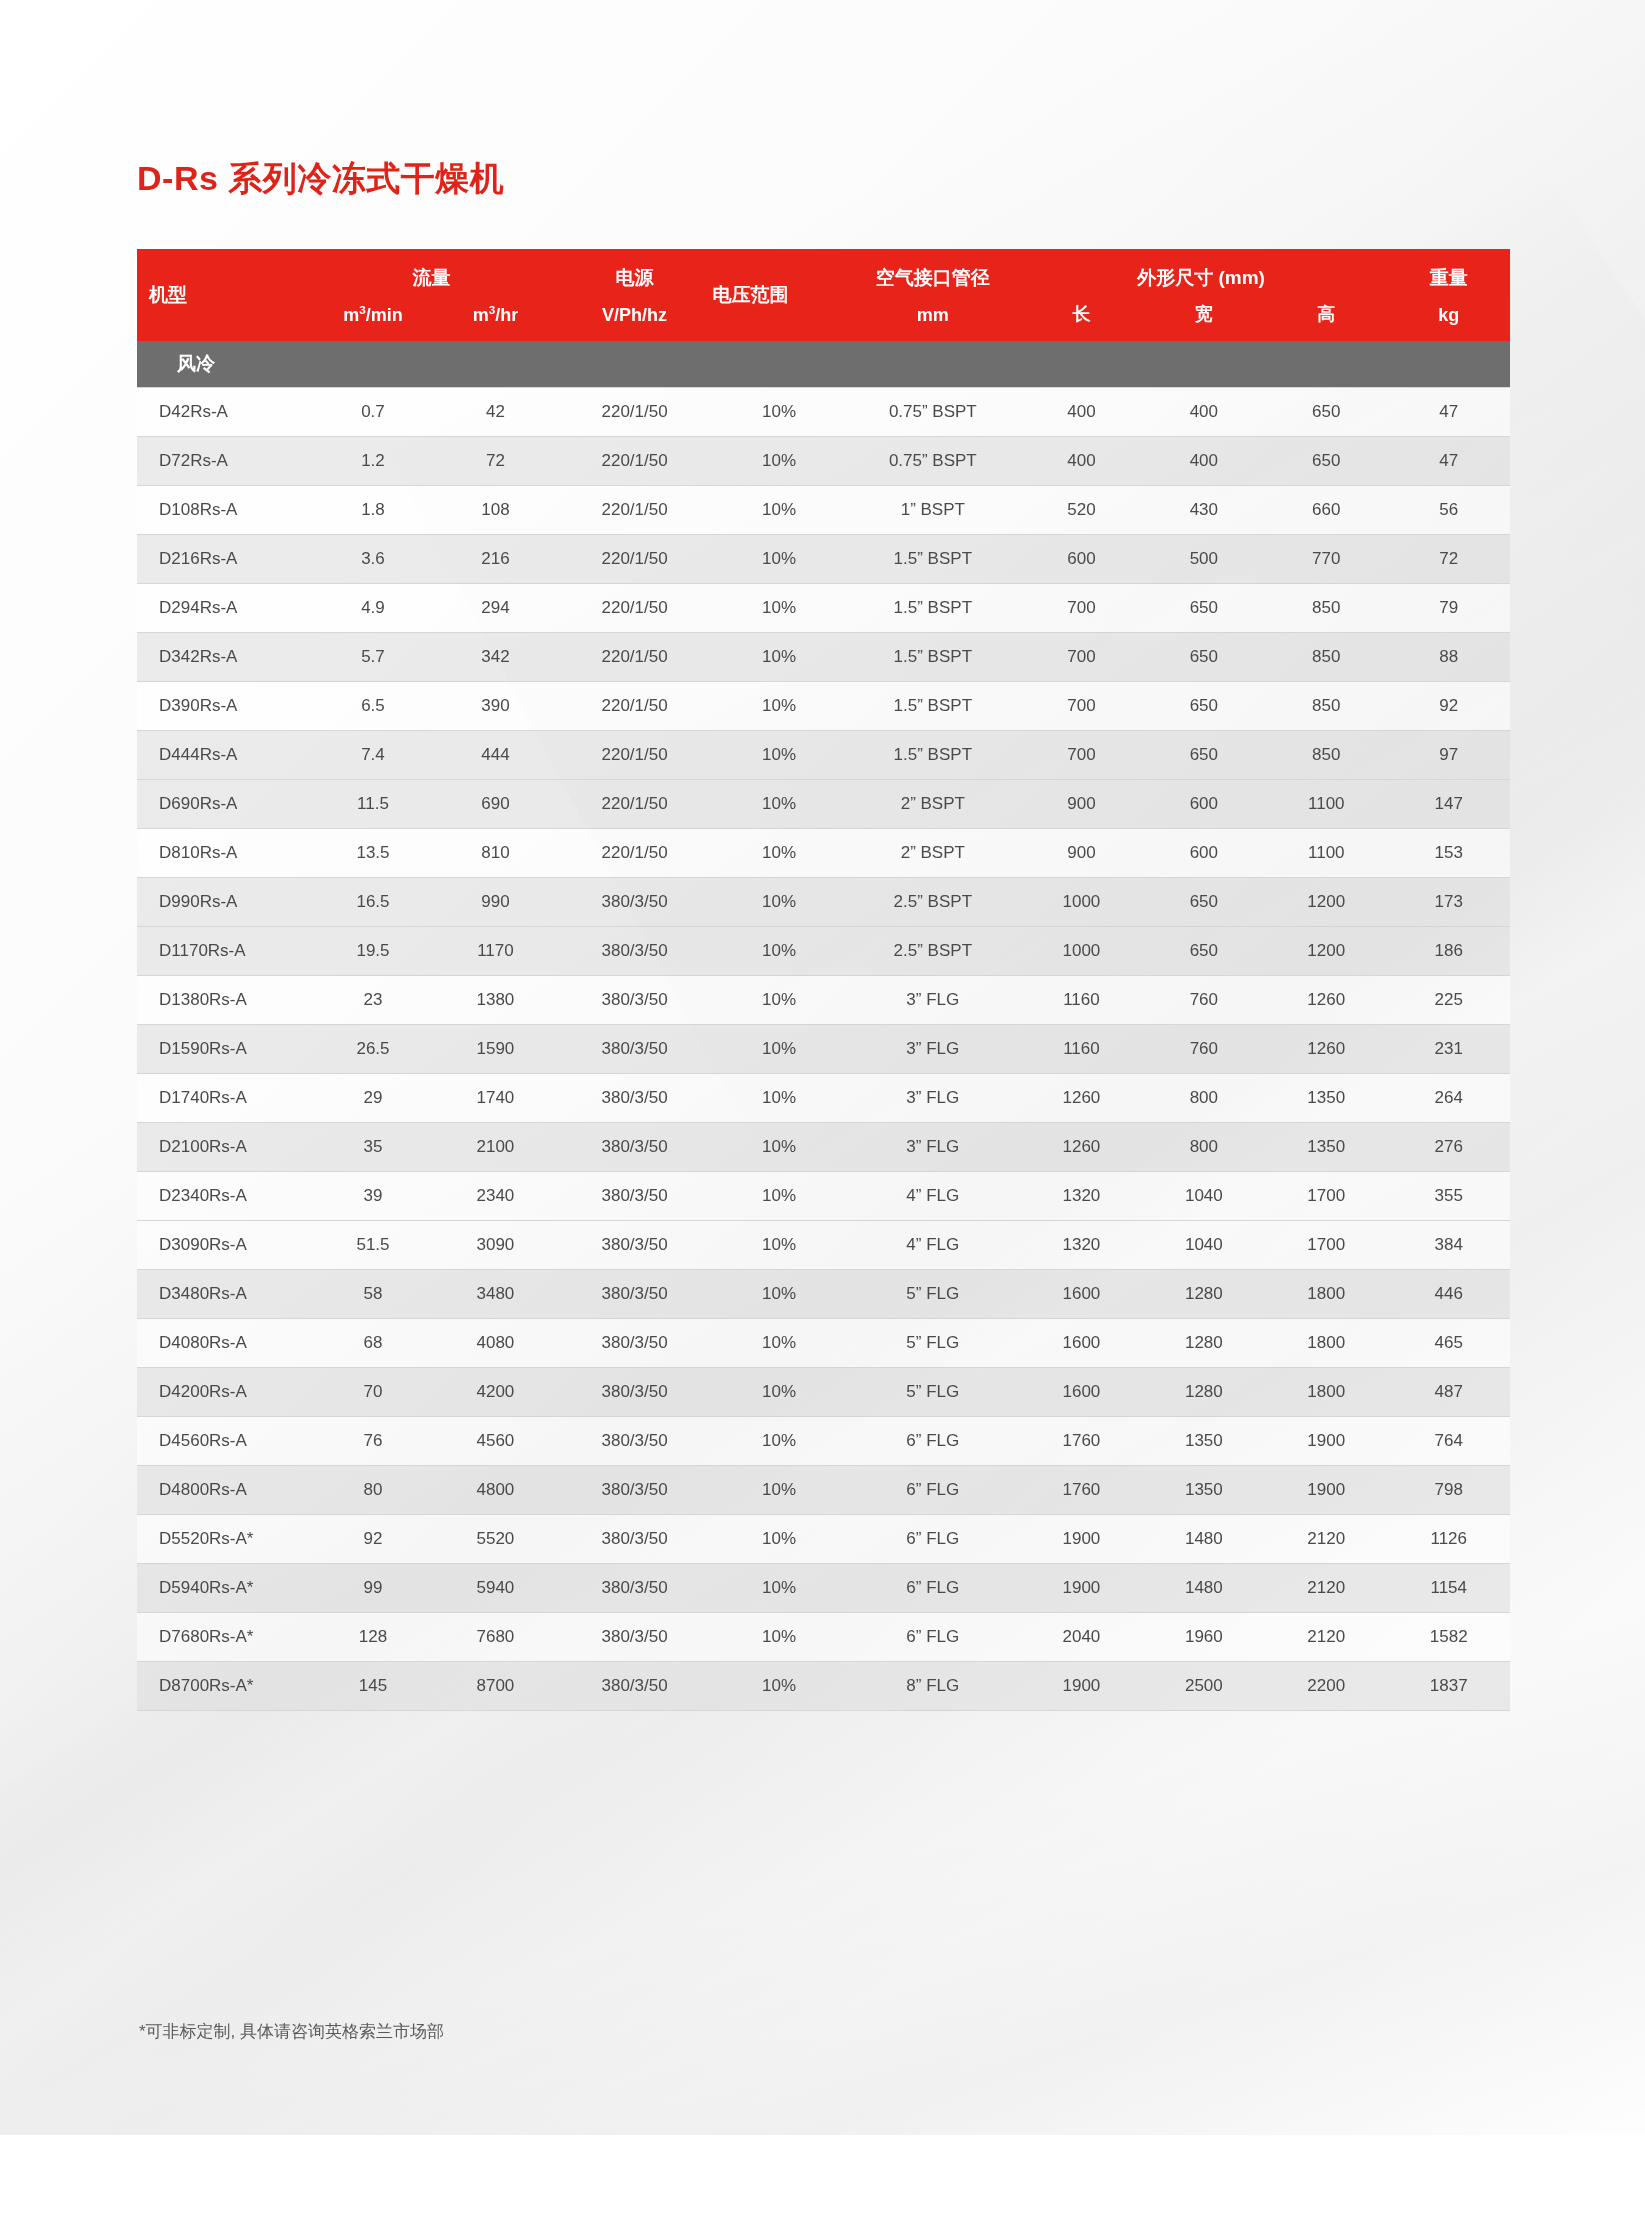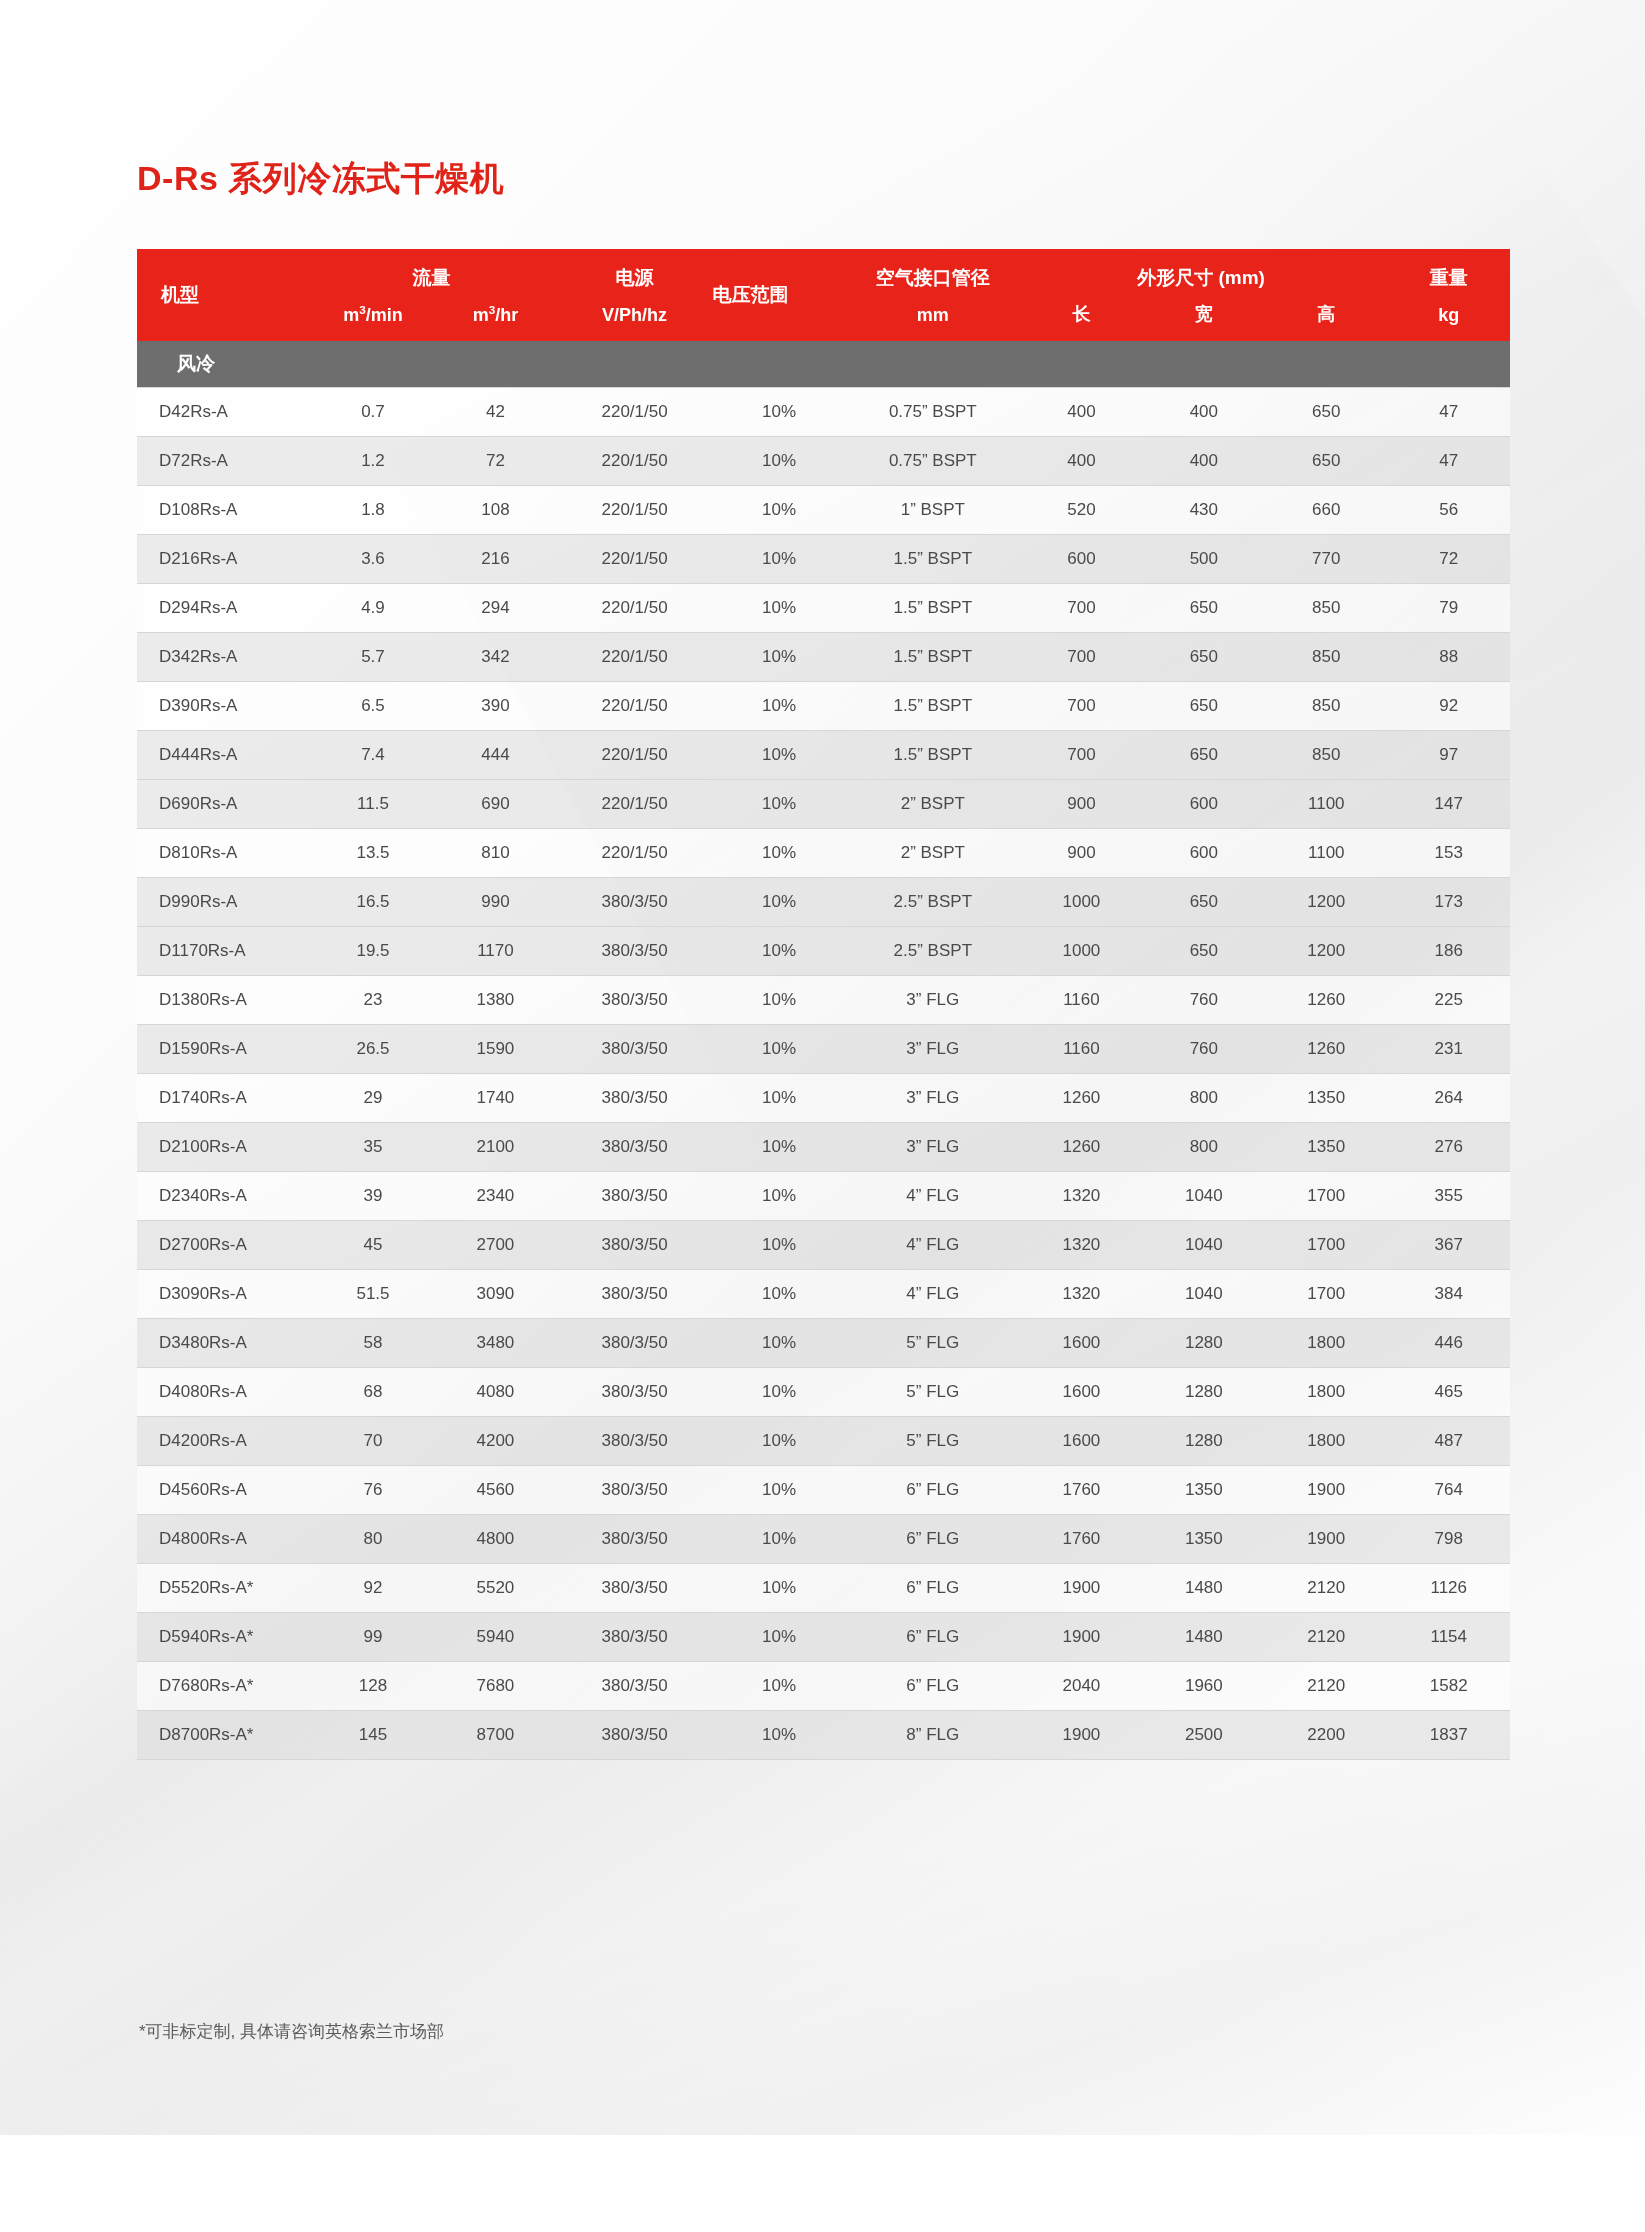--- a/index.html
+++ b/index.html
@@ -109,21 +109,21 @@
   .hdr-single {
     position: absolute;
     left: 0; right: 0;
     top: 50%;
     transform: translateY(-50%);
     font-size: 19px;
     font-weight: bold;
     text-align: left;
     white-space: nowrap;
   }
-  th.col-model .hdr-single { text-align: left; padding-left: 24px; }
+  th.col-model .hdr-single { text-align: left; padding-left: 12px; }
   
   tr.group-row td {
     background: #6e6e6e;
     color: #ffffff;
     font-size: 19px;
     font-weight: bold;
     height: 46px;
     padding: 0 0 0 22px;
     text-align: left;
     border: none;
@@ -452,32 +452,20 @@
               <td>39</td>
               <td>2340</td>
               <td>380/3/50</td>
               <td>10%</td>
               <td>4” FLG</td>
               <td>1320</td>
               <td>1040</td>
               <td>1700</td>
               <td>355</td>
             </tr>
-            <tr class="even">
-              <td class="model">D2700Rs-A</td>
-              <td>45</td>
-              <td>2700</td>
-              <td>380/3/50</td>
-              <td>10%</td>
-              <td>4” FLG</td>
-              <td>1320</td>
-              <td>1040</td>
-              <td>1700</td>
-              <td>367</td>
-            </tr>
             <tr class="odd">
               <td class="model">D3090Rs-A</td>
               <td>51.5</td>
               <td>3090</td>
               <td>380/3/50</td>
               <td>10%</td>
               <td>4” FLG</td>
               <td>1320</td>
               <td>1040</td>
               <td>1700</td>

